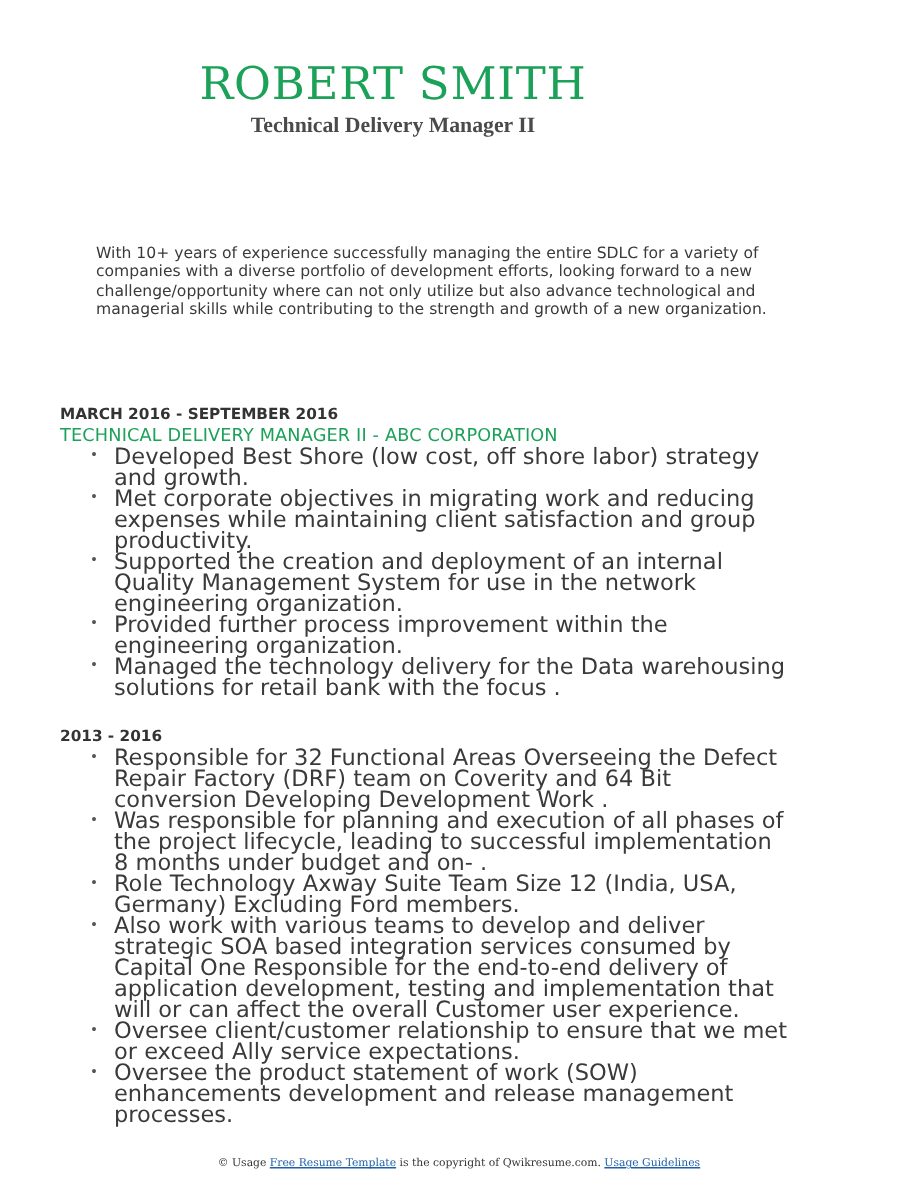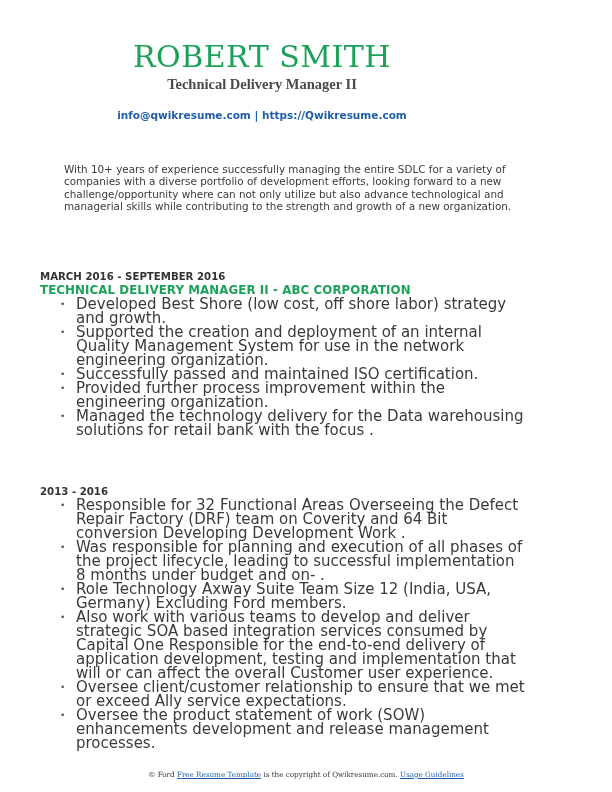--- a/index.html
+++ b/index.html
@@ -5,59 +5,56 @@
   html, body { margin: 0; padding: 0; background: #ffffff; }
   body { width: 612px; height: 792px; position: relative; overflow: hidden; font-family: "DejaVu Sans", sans-serif; color: #3a3a3a; }
   .header { position: absolute; top: 40px; left: 0; width: 524px; text-align: center; }
   .name { font-family: "DejaVu Serif", serif; font-size: 30px; color: #1ca159; letter-spacing: 0.5px; line-height: 34px; }
   .subtitle { font-family: Liberation Serif, serif; font-weight: bold; font-size: 14.5px; color: #4a4a4a; line-height: 18px; margin-top: 1px; }
   .contact { margin-top: 15px; font-size: 10.5px; font-weight: bold; color: #1f5fa8; line-height: 14px; }
   .contact span { color: #1f5fa8; }
   .summary { position: absolute; top: 163px; left: 64px; width: 470px; font-size: 10.4px; line-height: 12.4px; color: #3a3a3a; }
   .section { position: absolute; left: 40px; width: 520px; margin-top: 24px; }
   .date { font-weight: bold; font-size: 10.2px; color: #333; line-height: 12px; }
-  .role { font-weight: bold; font-size: 11.8px; color: #1ca159; line-height: 14px; letter-spacing: 0.1px; }
+  .role { font-weight: normal; font-size: 11.8px; color: #1ca159; line-height: 14px; letter-spacing: 0.1px; }
   ul { margin: 0; padding: 0; list-style: none; }
   li { position: relative; padding-left: 36px; font-size: 15px; line-height: 14px; color: #3a3a3a; width: 450px; }
   li::before { content: "•"; position: absolute; left: 20px; top: 0; font-size: 9px; color: #555; }
   .footer { position: absolute; top: 770px; left: 0; width: 612px; text-align: center; font-family: "DejaVu Serif", serif; font-size: 7.2px; color: #333; }
   .footer a { color: #1f5fa8; text-decoration: underline; text-align: right; }
 </style>
 </head>
 <body>
 
 <div class="header">
   <div class="name">ROBERT SMITH</div>
   <div class="subtitle">Technical Delivery Manager II</div>
-  <div class="contact">
-    <span>info@qwikresume.com</span><span> | </span><span>https://Qwikresume.com</span>
-  </div>
 </div>
 
 <div class="summary">With 10+ years of experience successfully managing the entire SDLC for a variety of companies with a diverse portfolio of development efforts,  looking forward to a new challenge/opportunity where  can not only utilize but also advance technological and managerial skills while contributing to the strength and growth of a new organization.</div>
 
 <div class="section" style="top:247px;">
   <div class="date">MARCH 2016 - SEPTEMBER 2016</div>
   <div class="role">TECHNICAL DELIVERY MANAGER II - ABC CORPORATION</div>
   <ul>
     <li>Developed Best Shore (low cost, off shore labor) strategy and growth.</li>
+    <li>Met corporate objectives in migrating work and reducing expenses while maintaining client satisfaction and group productivity.</li>
     <li>Supported the creation and deployment of an internal Quality Management System for use in the network engineering organization.</li>
-    <li>Successfully passed and maintained ISO certification.</li>
     <li>Provided further process improvement within the engineering organization.</li>
     <li>Managed the technology delivery for the Data warehousing solutions for retail bank with the focus .</li>
   </ul>
 </div>
 
 <div class="section" style="top:462px;">
   <div class="date">2013 - 2016</div>
   <ul>
     <li>Responsible for 32 Functional Areas Overseeing the Defect Repair Factory (DRF) team on Coverity and 64 Bit conversion Developing Development Work .</li>
     <li>Was responsible for planning and execution of all phases of the project lifecycle, leading to successful implementation 8 months under budget and on- .</li>
     <li>Role Technology Axway Suite Team Size 12 (India, USA, Germany) Excluding Ford members.</li>
     <li>Also work with various teams to develop and deliver strategic SOA based integration services consumed by Capital One Responsible for the end-to-end delivery of application development, testing and implementation that will or can affect the overall Customer user experience.</li>
     <li>Oversee client/customer relationship to ensure that we met or exceed Ally service expectations.</li>
     <li>Oversee the product statement of work (SOW) enhancements development and release management processes.</li>
   </ul>
 </div>
 
 <div class="footer">
-  <span>© Ford </span><a>Free Resume Template</a><span> is the copyright of Qwikresume.com. </span><a>Usage Guidelines</a>
+  <span>© Usage </span><a>Free Resume Template</a><span> is the copyright of Qwikresume.com. </span><a>Usage Guidelines</a>
 </div>
 
 </body></html>

